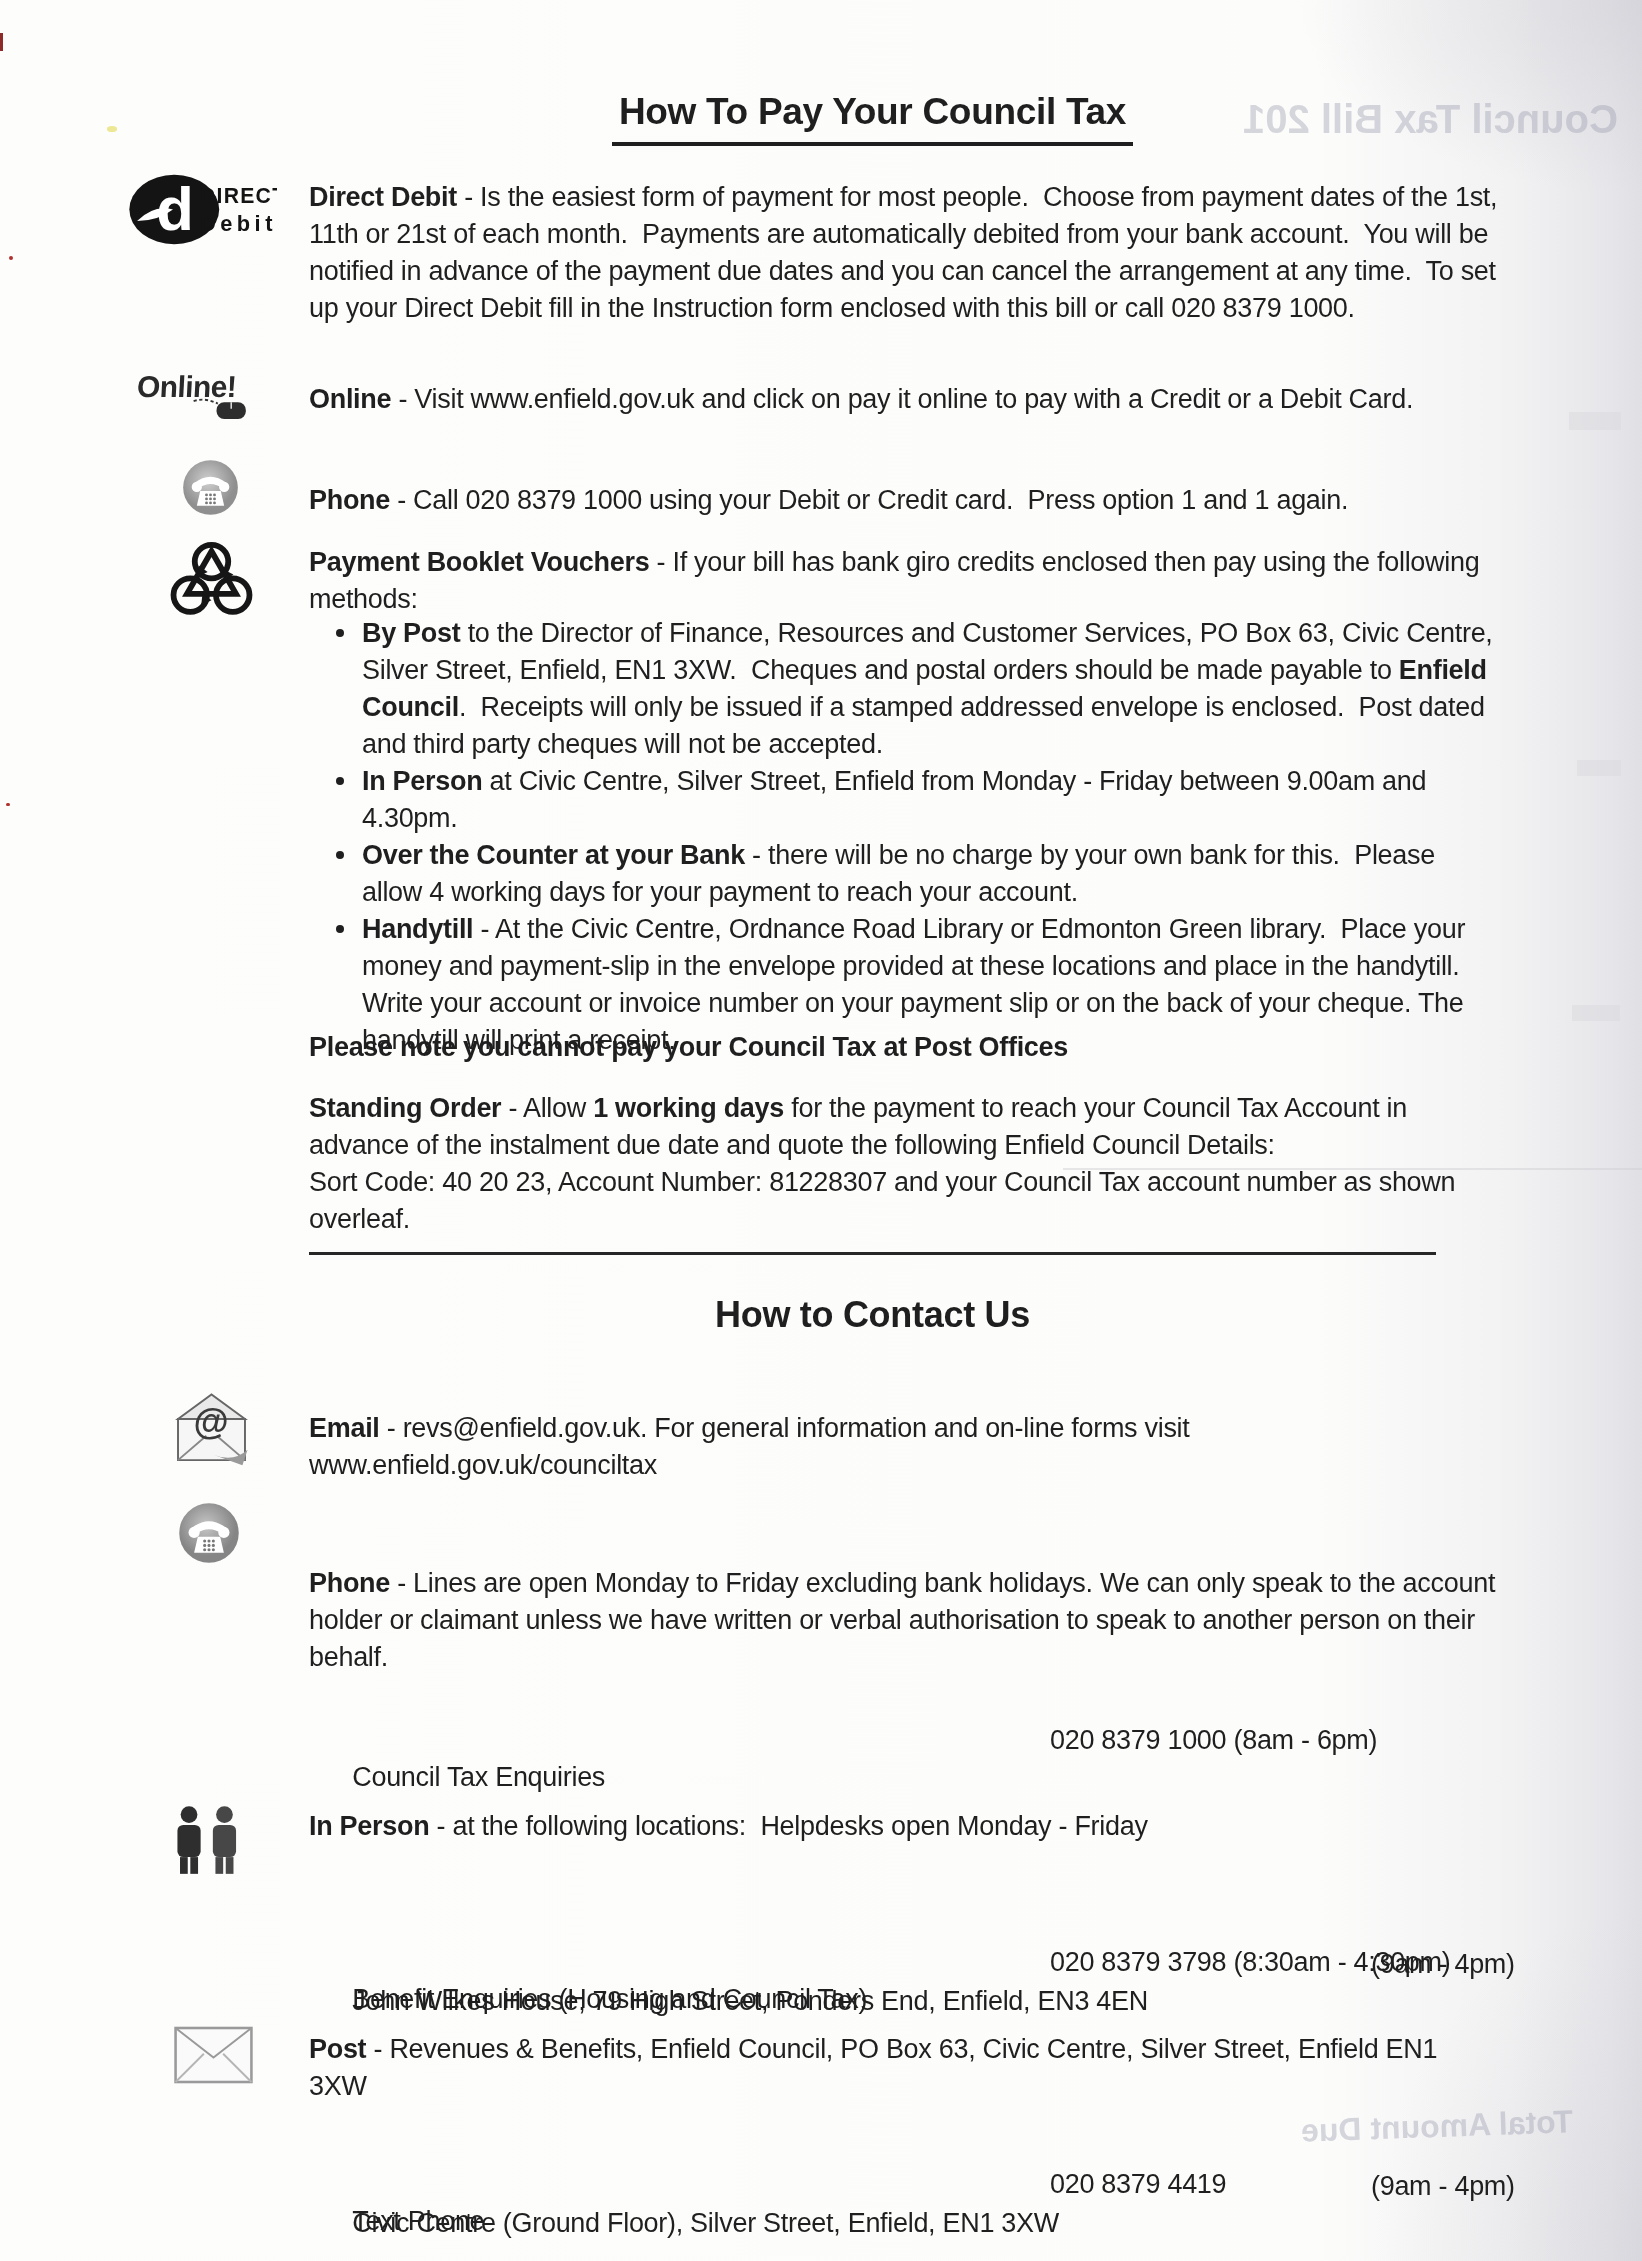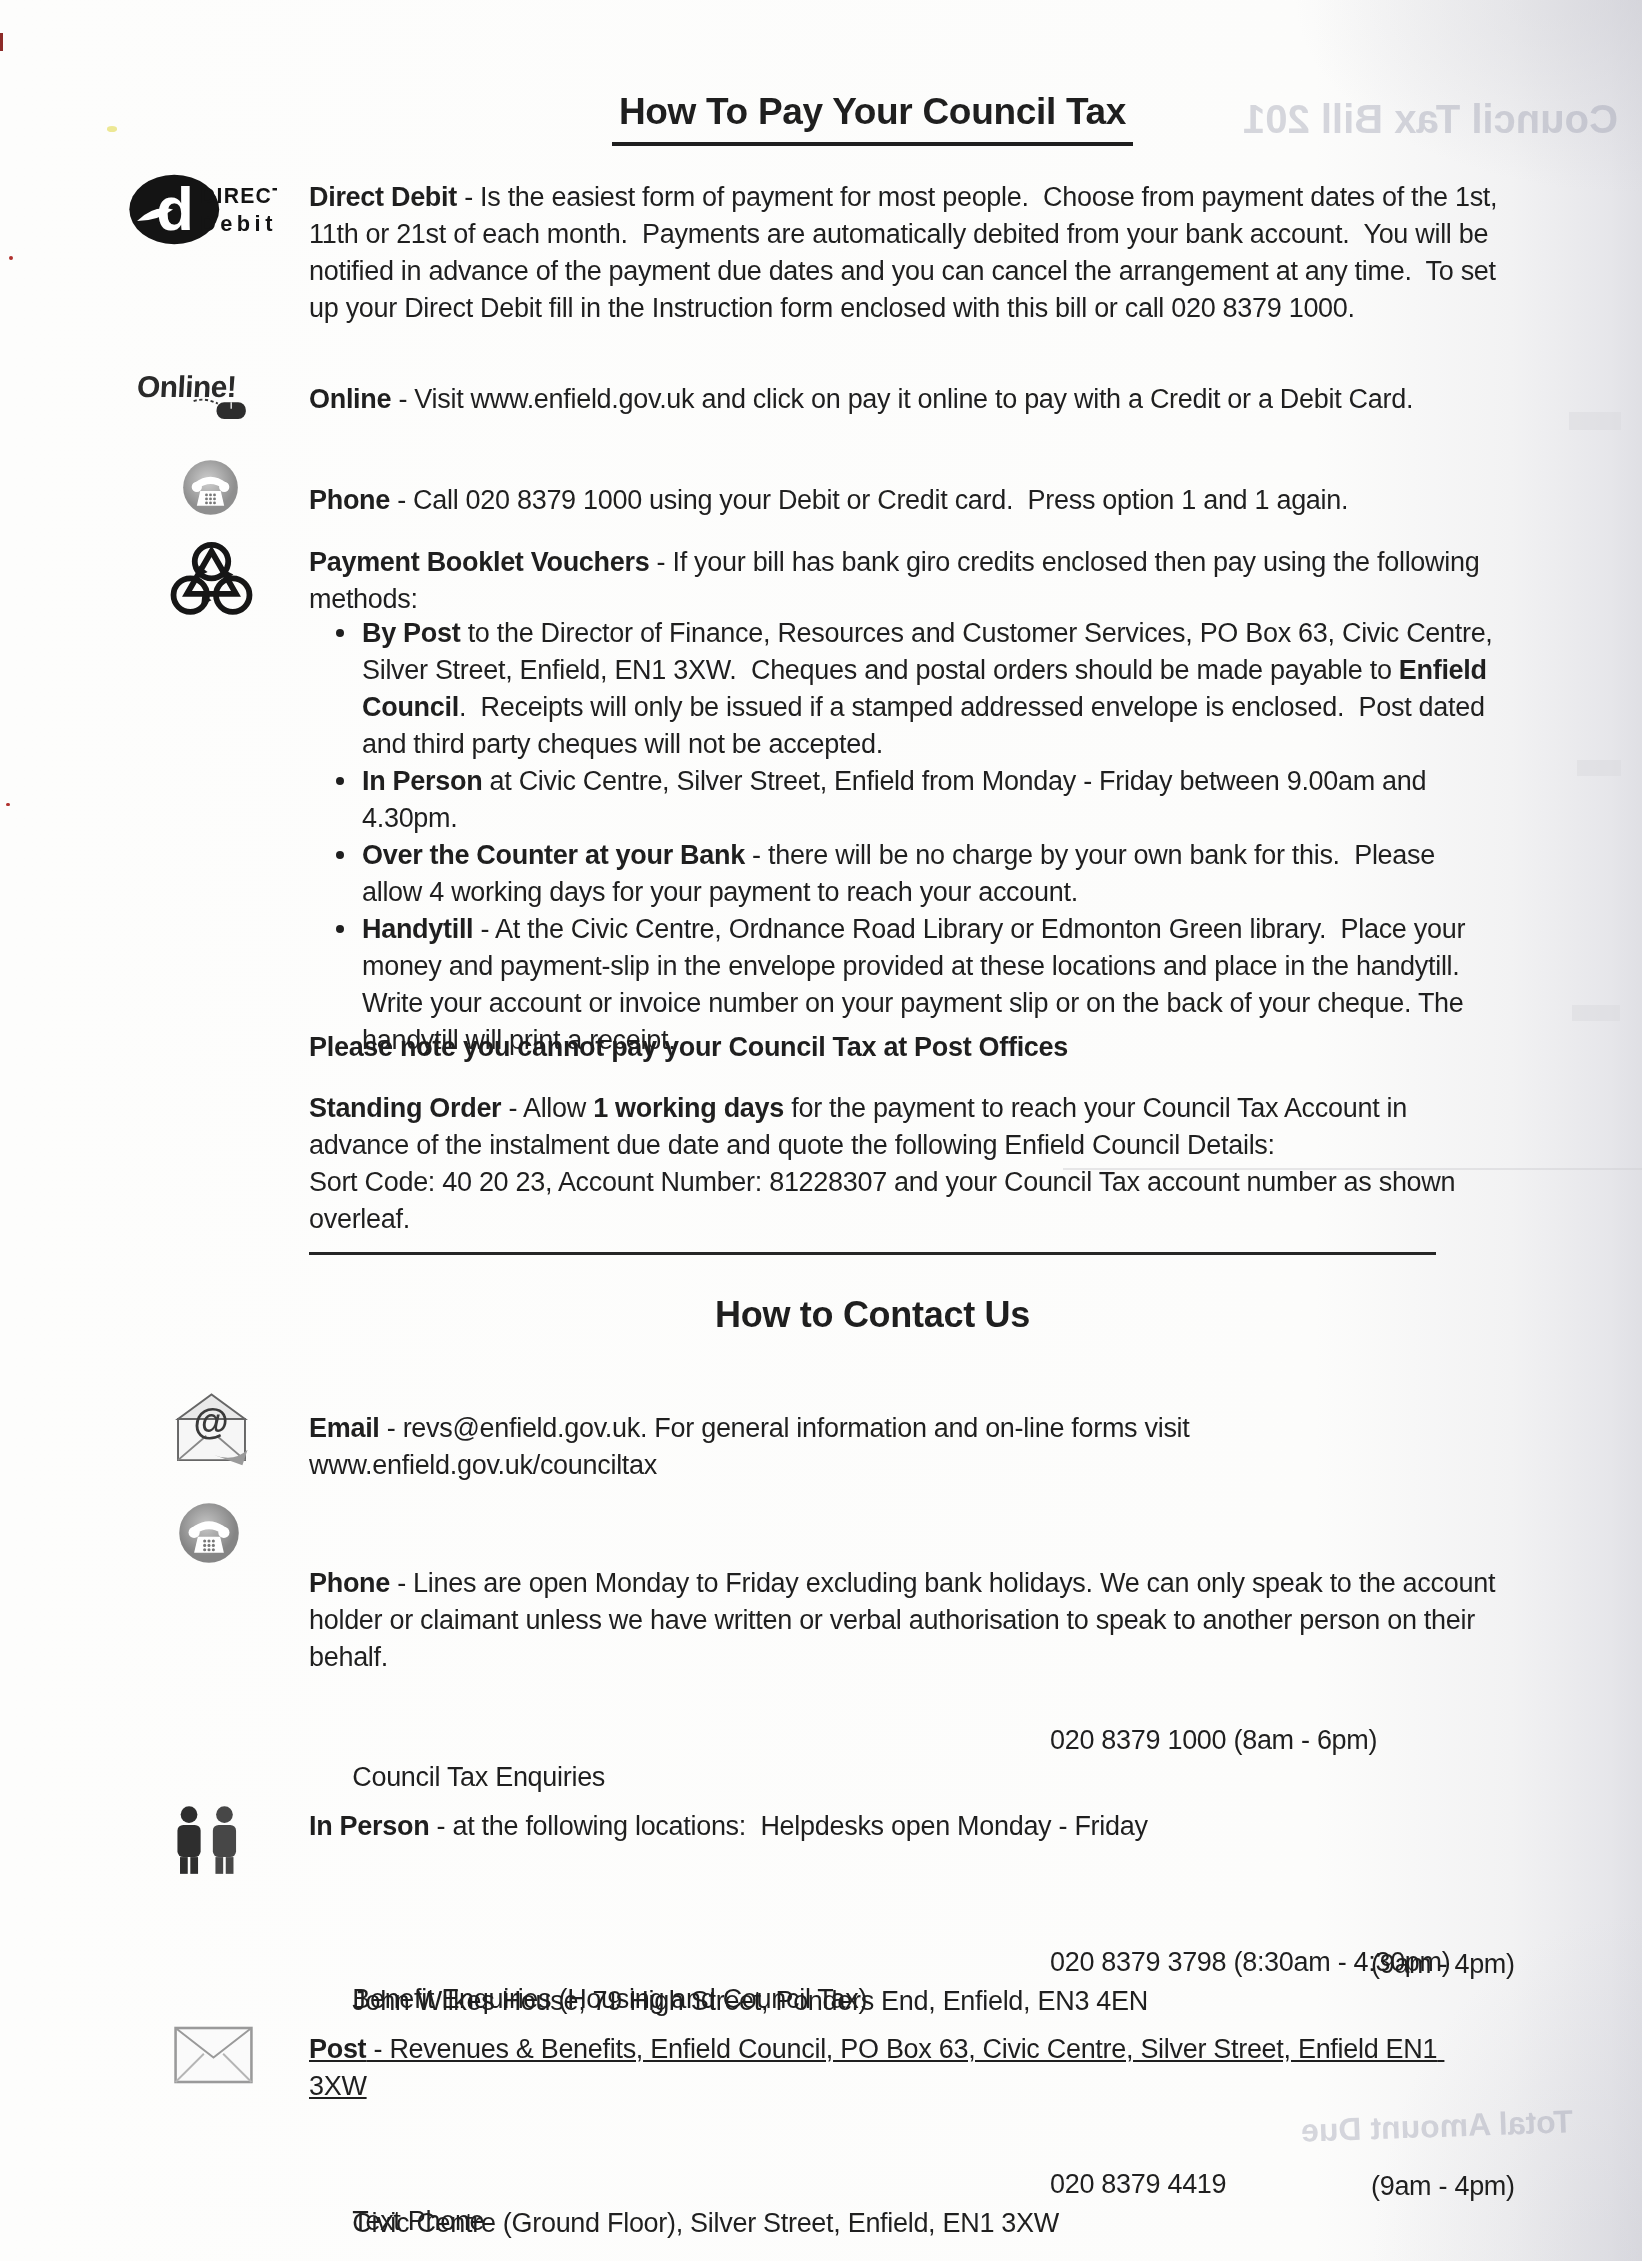--- a/index.html
+++ b/index.html
@@ -222,16 +222,16 @@
     
   </div>
 
   <div class="icon" style="left:173px; top:2024px;">
     <svg width="81" height="62" viewBox="0 0 126 96">
       <rect x="4" y="6" width="118" height="84" fill="#fafafa" stroke="#9a9a9a" stroke-width="4"></rect>
       <path d="M4 6 L 63 52 L 122 6" fill="none" stroke="#9a9a9a" stroke-width="3"></path>
       <path d="M4 90 L 48 46 M 122 90 L 78 46" fill="none" stroke="#b5b5b5" stroke-width="3"></path>
     </svg>
   </div>
-  <div class="txt" style="top:2031px;text-decoration:underline;"><b>Post</b> - Revenues &amp; Benefits, Enfield Council, PO Box 63, Civic Centre, Silver Street, Enfield EN1 3XW</div>
+  <div class="txt" style="top:2031px;"><b>Post</b> - Revenues &amp; Benefits, Enfield Council, PO Box 63, Civic Centre, Silver Street, Enfield EN1 3XW</div>
 
 </div>
 
 
 </body></html>

